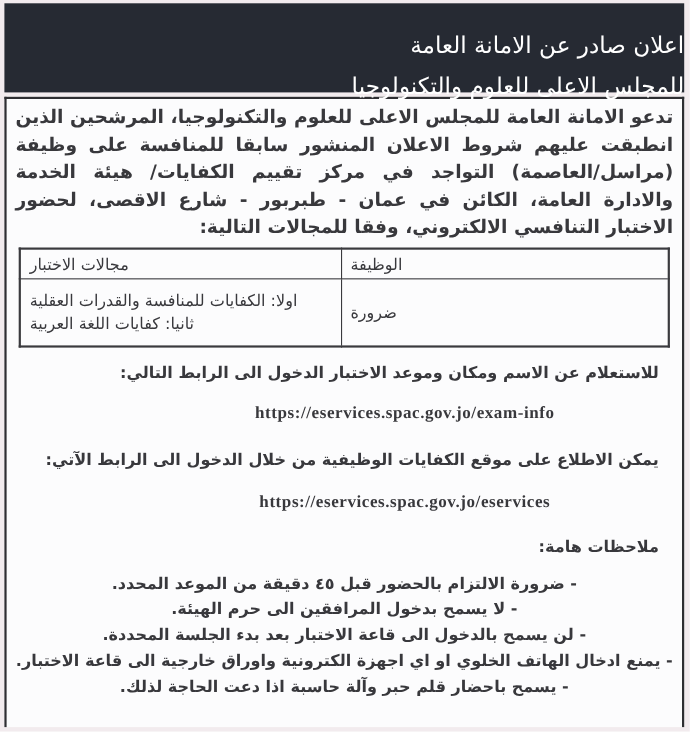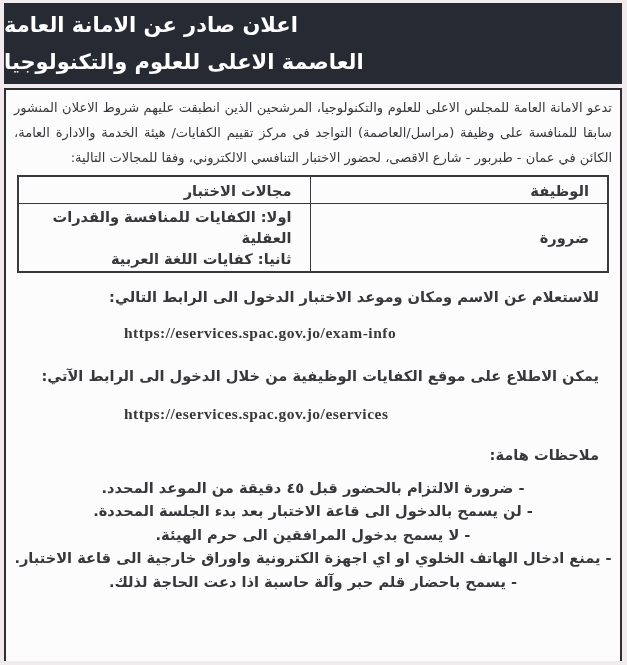--- a/index.html
+++ b/index.html
@@ -11,80 +11,80 @@
     -webkit-font-smoothing:antialiased;
   }
   .page{position:relative;width:627px;height:665px;}
 
   
   .banner{
     margin:3px 5px 0 4px;
     height:81px;
     background:#262a33;
     color:#fff;
-    text-align:left;
-    font-weight:bold;
+    text-align:right;
+    font-weight:normal;
     font-size:21px;
     line-height:37px;
-    padding-top:4px;
+    padding-top:20px;
     box-sizing:border-box;
   }
   .banner div{white-space:nowrap;}
 
   
   .sheet{
     margin:4px 5px 0 4px;
     border:2px solid #2e2e32;
     border-bottom:none;
     background:#fcfcfd;
     height:573px;
     box-sizing:border-box;
     padding:5px 8px 0 8px;
     overflow:hidden;
   }
 
   .intro{
     margin:0;
-    font-weight:normal;
-    font-size:13px;
+    font-weight:bold;
+    font-size:17px;
     line-height:25px;
     text-align:justify;
     text-align-last:right;
   }
 
   table.exam{
     width:99%;
     margin:5px auto 0 auto;
     border-collapse:collapse;
     border:2px solid #3a3a3e;
   }
   table.exam th, table.exam td{
     border:1.5px solid #3a3a3e;
-    font-weight:bold;
+    font-weight:normal;
     font-size:14.6px;
-    text-align:right;
+    text-align:left;
     vertical-align:middle;
-    padding:2px 18px;
+    padding:2px 8px;
   }
   table.exam th{height:22px;}
   table.exam td{height:56px;}
   table.exam .col-job{width:50.5%;}
   .fields-cell div{line-height:21px;}
 
   .line{
     font-weight:bold;
     font-size:14.6px;
     margin:13px;
   }
   .inquiry-label{margin-top:15px;}
   .url{
     font-family:"Liberation Serif","DejaVu Serif",serif;
     font-weight:bold;
     font-size:15.5px;
-    text-align:left;
+    text-align:center;
     padding-left:110px; 
     direction:ltr;
     margin-top:19px;
     letter-spacing:0.5px;
   }
   .competency-label{margin-top:25px;}
   .url2{margin-top:21px;}
   .notes-title{margin-top:23px;}
   .notes{list-style:none;margin:1px 0 0 0;padding:0;}
   .notes li{
@@ -94,21 +94,21 @@
     text-align:center;
   }
 </style>
 </head>
 <body>
 
 <div class="page">
 
   <div class="banner">
     <div>اعلان صادر عن الامانة العامة</div>
-    <div>العاصمة الاعلى للعلوم والتكنولوجيا</div>
+    <div>للمجلس الاعلى للعلوم والتكنولوجيا</div>
   </div>
 
   <div class="sheet">
 
     <p class="intro">تدعو الامانة العامة للمجلس الاعلى للعلوم والتكنولوجيا، المرشحين الذين انطبقت عليهم شروط الاعلان المنشور سابقا للمنافسة على وظيفة (مراسل/العاصمة) التواجد في مركز تقييم الكفايات/ هيئة الخدمة والادارة العامة، الكائن في عمان - طبربور - شارع الاقصى، لحضور الاختبار التنافسي الالكتروني، وفقا للمجالات التالية:</p>
 
     <table class="exam">
       <thead>
         <tr>
           <th class="col-job">الوظيفة</th>
@@ -131,21 +131,21 @@
     <p class="url">https://eservices.spac.gov.jo/exam-info</p>
 
     <p class="line competency-label">يمكن الاطلاع على موقع الكفايات الوظيفية من خلال الدخول الى الرابط الآتي:</p>
 
     <p class="url url2">https://eservices.spac.gov.jo/eservices</p>
 
     <p class="line notes-title">ملاحظات هامة:</p>
 
     <ul class="notes">
       <li>- ضرورة الالتزام بالحضور قبل ٤٥ دقيقة من الموعد المحدد.</li>
+      <li>- لا يسمح بدخول المرافقين الى حرم الهيئة.</li>
       <li>- لن يسمح بالدخول الى قاعة الاختبار بعد بدء الجلسة المحددة.</li>
-      <li>- لا يسمح بدخول المرافقين الى حرم الهيئة.</li>
       <li>- يمنع ادخال الهاتف الخلوي او اي اجهزة الكترونية واوراق خارجية الى قاعة الاختبار.</li>
       <li>- يسمح باحضار قلم حبر وآلة حاسبة اذا دعت الحاجة لذلك.</li>
 
     </ul>
 
   </div>
 </div>
 
 </body></html>

